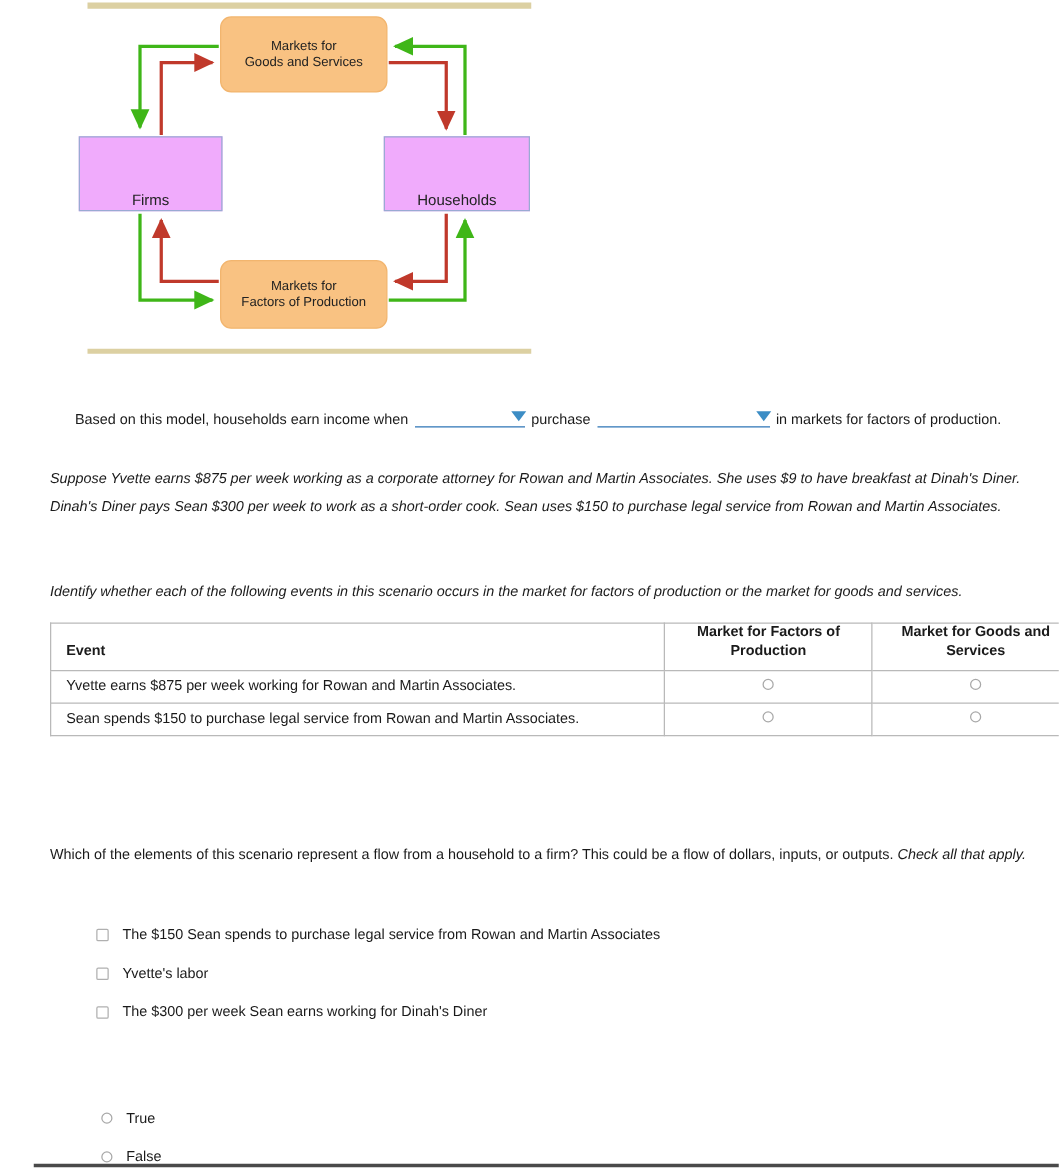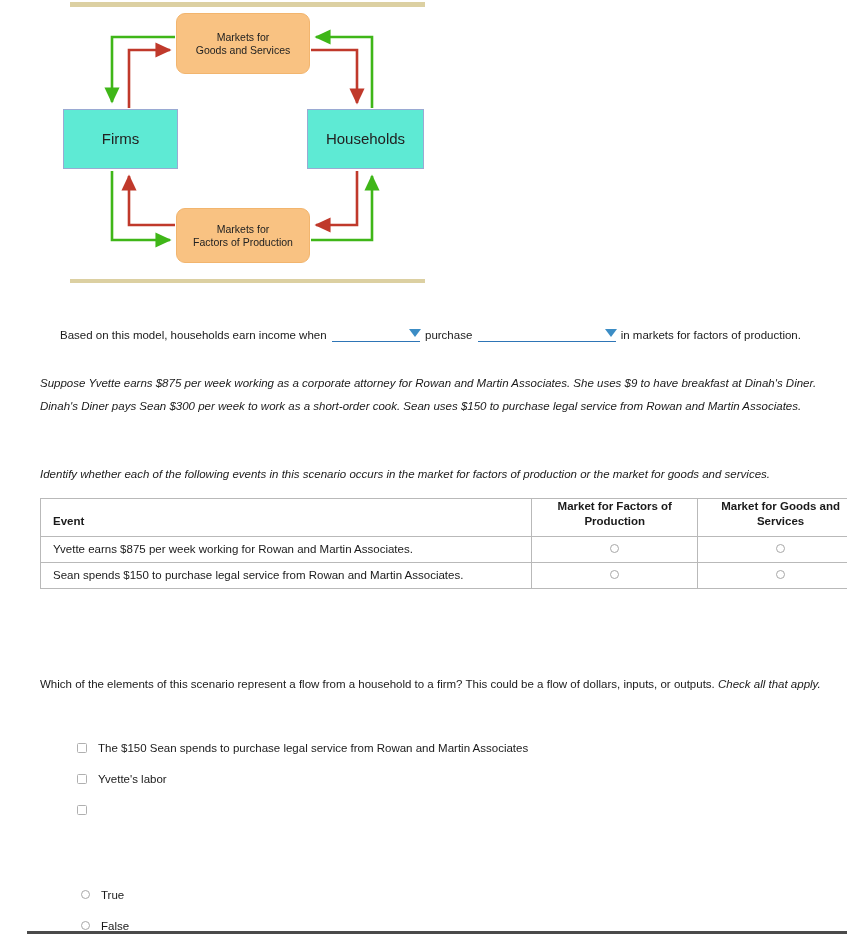--- a/index.html
+++ b/index.html
@@ -22,21 +22,21 @@
   .rule-top { top: 2px; }
   .rule-bottom { top: 279px; height: 4px; }
 
   .node { position: absolute; display: flex; align-items: center; justify-content: center;
           text-align: center; line-height: 1.22; color: #222; }
   .node-market {
     background: #F9C282; border-radius: 9px; font-size: 10.5px;
     border: 1px solid #F2B56E;
   }
   .node-sector {
-    background: #5eead4; font-size: 15px; border: 1px solid #9aaad3;
+    background: #f0abfc; font-size: 12px; border: 1px solid #9aaad3; align-items: flex-end;
   }
   #node-goods   { left: 149px; top: 13px;  width: 134px; height: 61px; }
   #node-factors { left: 149px; top: 208px; width: 134px; height: 55px; }
   #node-firms   { left: 36px;  top: 109px; width: 115px; height: 60px; }
   #node-house   { left: 280px; top: 109px; width: 117px; height: 60px; }
 
   .diagram svg.flows { position: absolute; left: 0; top: 0; width: 430px; height: 300px; }
 
   
   .body-text { font-size: 11.5px; line-height: 2.0; color: #1a1a1a; }
@@ -194,20 +194,21 @@
     <label class="opt-row">
       <span class="checkbox"></span>
       <span>The $150 Sean spends to purchase legal service from Rowan and Martin Associates</span>
     </label>
     <label class="opt-row">
       <span class="checkbox"></span>
       <span>Yvette's labor</span>
     </label>
     <label class="opt-row">
       <span class="checkbox"></span>
+      <span>The $300 per week Sean earns working for Dinah's Diner</span>
     </label>
   </div>
 
 
   <div class="opt-list" id="tf-list">
     <label class="opt-row">
       <span class="radio-opt"></span>
       <span>True</span>
     </label>
     <label class="opt-row">

